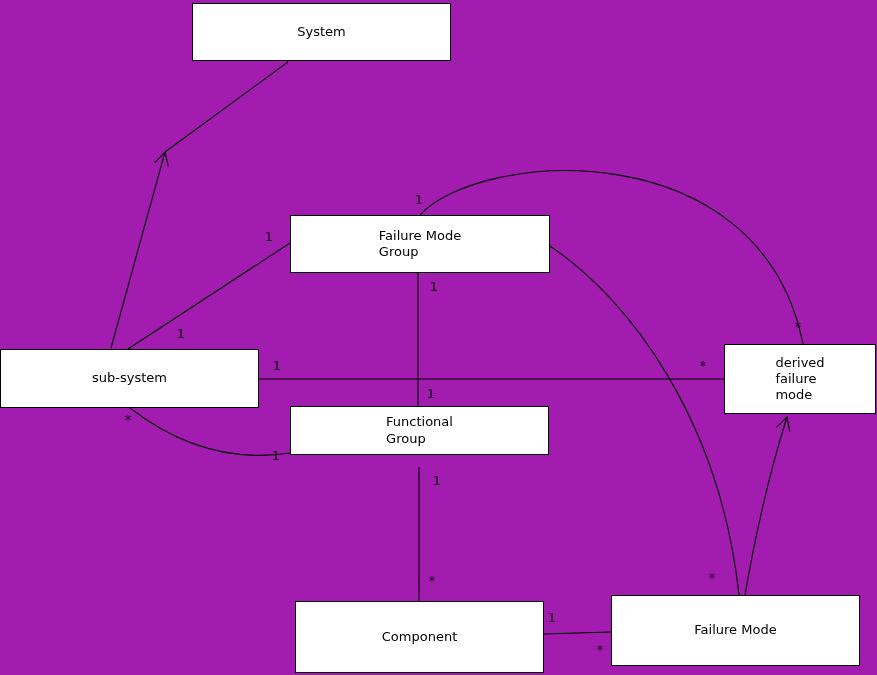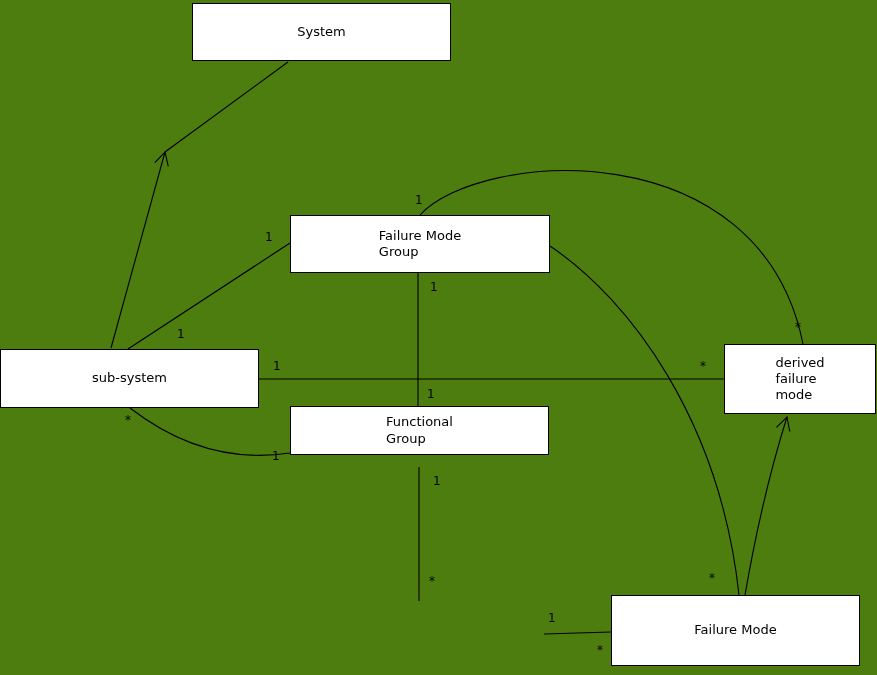--- a/index.html
+++ b/index.html
@@ -1,18 +1,18 @@
 <!DOCTYPE html>
 <html><head>
 <meta charset="utf-8">
 <style>
   * { margin:0; padding:0; box-sizing:border-box; }
   html,body { background:#ffffff; }
   body { font-family:"DejaVu Sans", sans-serif; color:#000; }
-  .canvas { position:relative; width:877px; height:675px; background:#4d7c0f; overflow:hidden; }
+  .canvas { position:relative; width:877px; height:675px; background:#a21caf; overflow:hidden; }
   .edges { position:absolute; left:0; top:0; width:877px; height:675px; z-index:1; }
   .edges path { stroke:#000; stroke-width:1.1; fill:none; }
   .node {
     position:absolute; border:1px solid #000; background:#fff;
     display:flex; align-items:center; justify-content:center; z-index:2;
   }
   .node-label {
     font-size:13px; line-height:1.25; white-space:pre-line; text-align:left;
   }
   .mult { position:absolute; z-index:3; font-size:12px; line-height:14px; }
@@ -67,20 +67,23 @@
 
   <div class="node" id="n-subsystem">
     <span class="node-label">sub-system</span>
   </div>
 
   <div class="node" id="n-fg">
     <span class="node-label">Functional
 Group</span>
   </div>
 
+  <div class="node" id="n-component">
+    <span class="node-label">Component</span>
+  </div>
 
   <div class="node" id="n-fm">
     <span class="node-label">Failure Mode</span>
   </div>
 
   <span class="mult" style="left:415px;top:193px">1</span>
   <span class="mult" style="left:795px;top:320px">*</span>
   <span class="mult" style="left:265px;top:230px">1</span>
   <span class="mult" style="left:177px;top:327px">1</span>
   <span class="mult" style="left:430px;top:280px">1</span>

